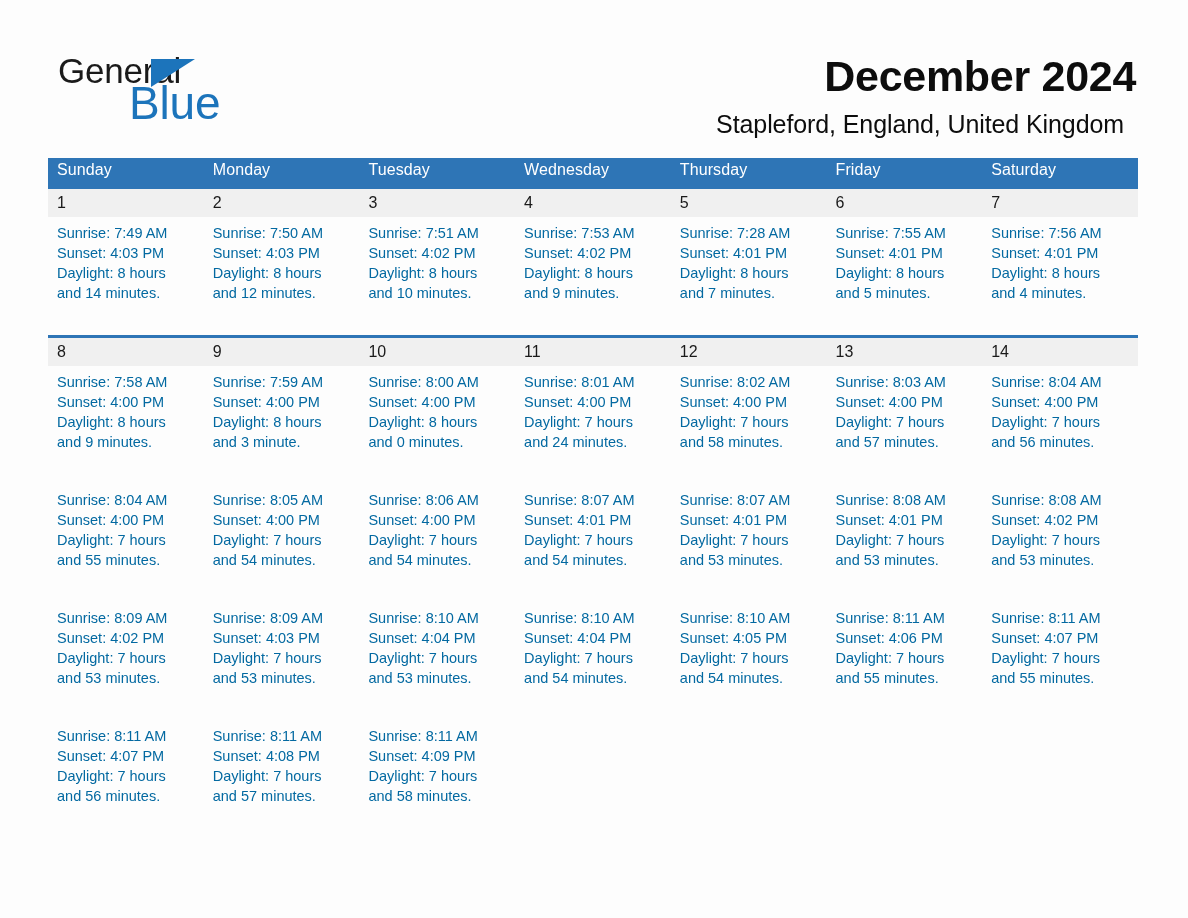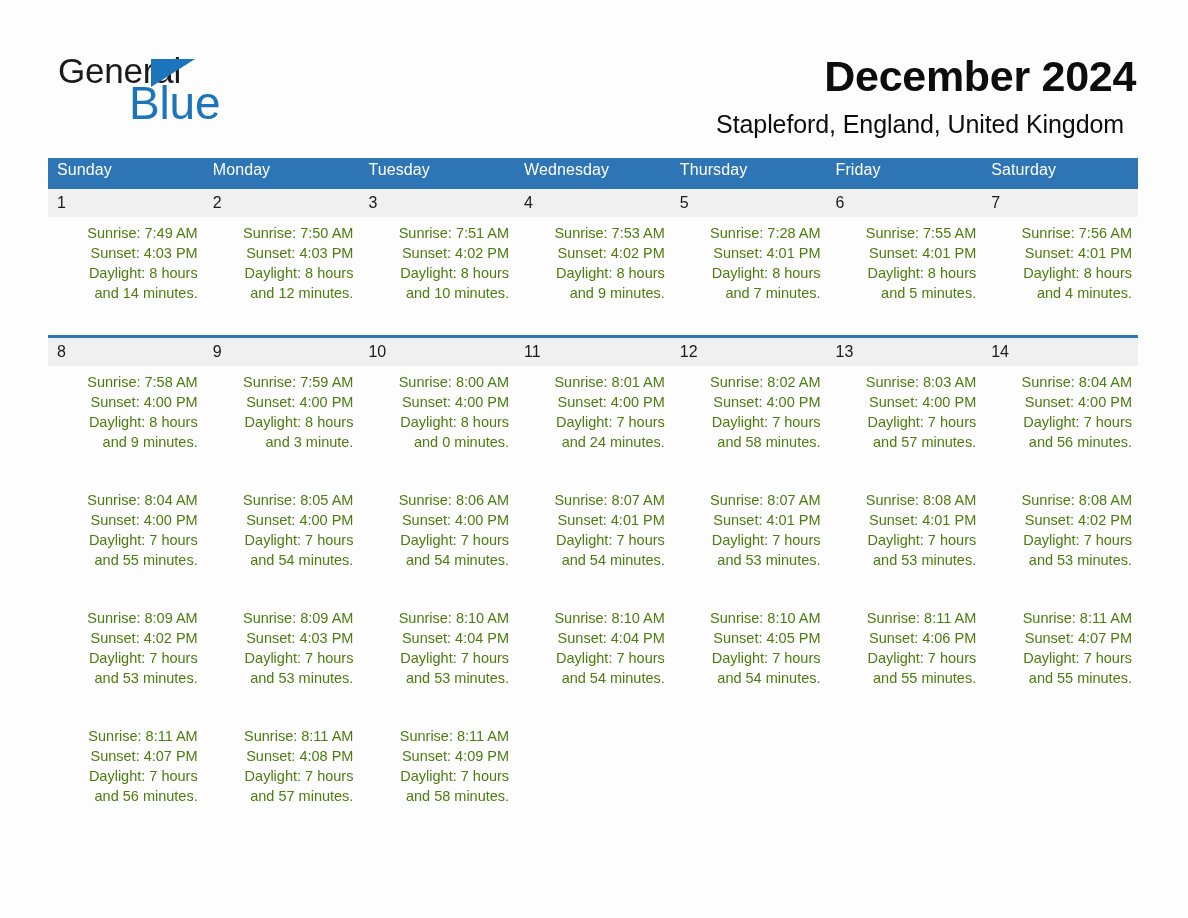--- a/index.html
+++ b/index.html
@@ -122,25 +122,24 @@
     vertical-align: middle;
   }
   .daynum-row td.empty {
     background: #f0f0f0;
   }
 
   .detail-row td {
     background: #fdfdfd;
     font-size: 14.5px;
     line-height: 20px;
-    color: #4d7c0f;
+    color: #0369a1;
     vertical-align: top;
     padding: 6px 6px 16px 9px;
     height: 96px;
-    text-align: right;
   }
   .detail-row td .line { white-space: nowrap; }
   .detail-row td.empty { background: #fdfdfd; }
 </style>
 </head>
 <body>
 
 <div class="page">
 
   <div class="topbar">

